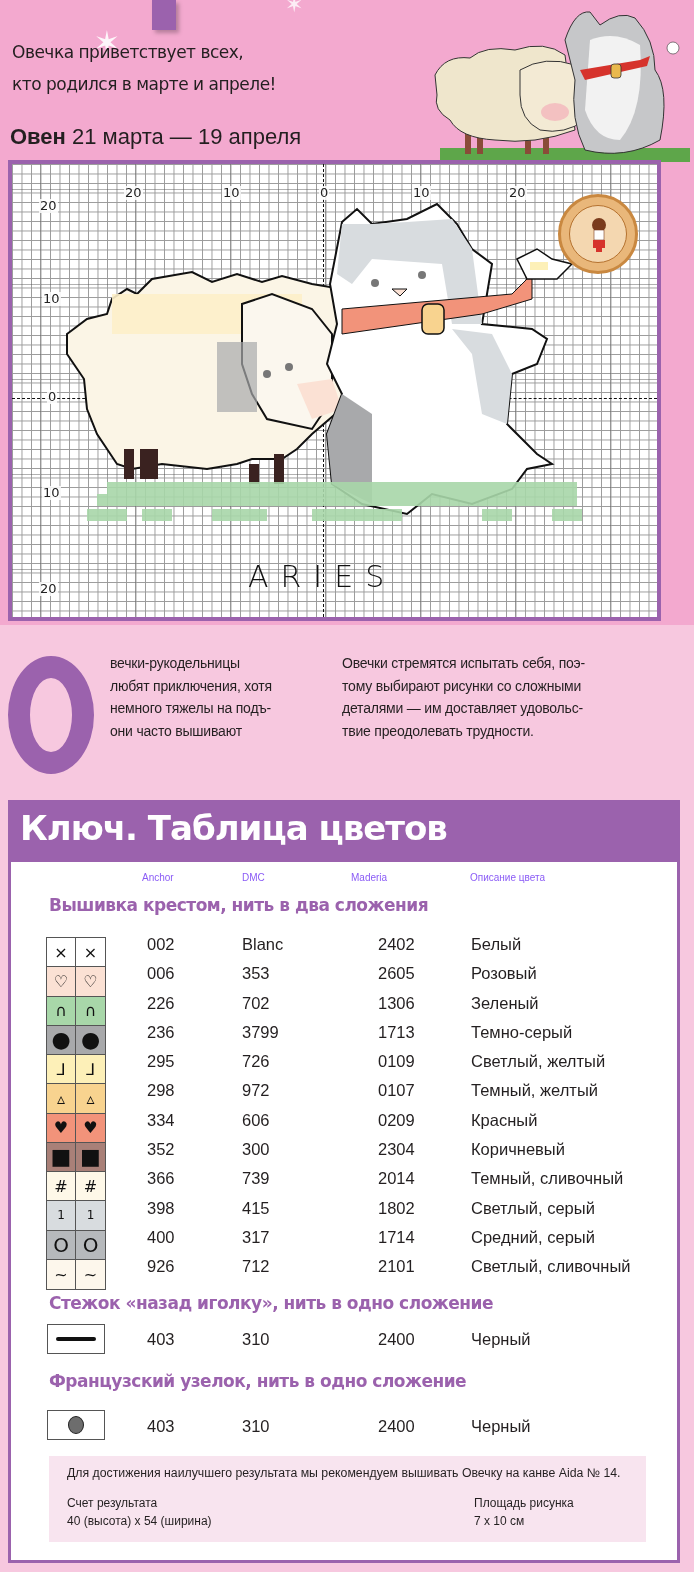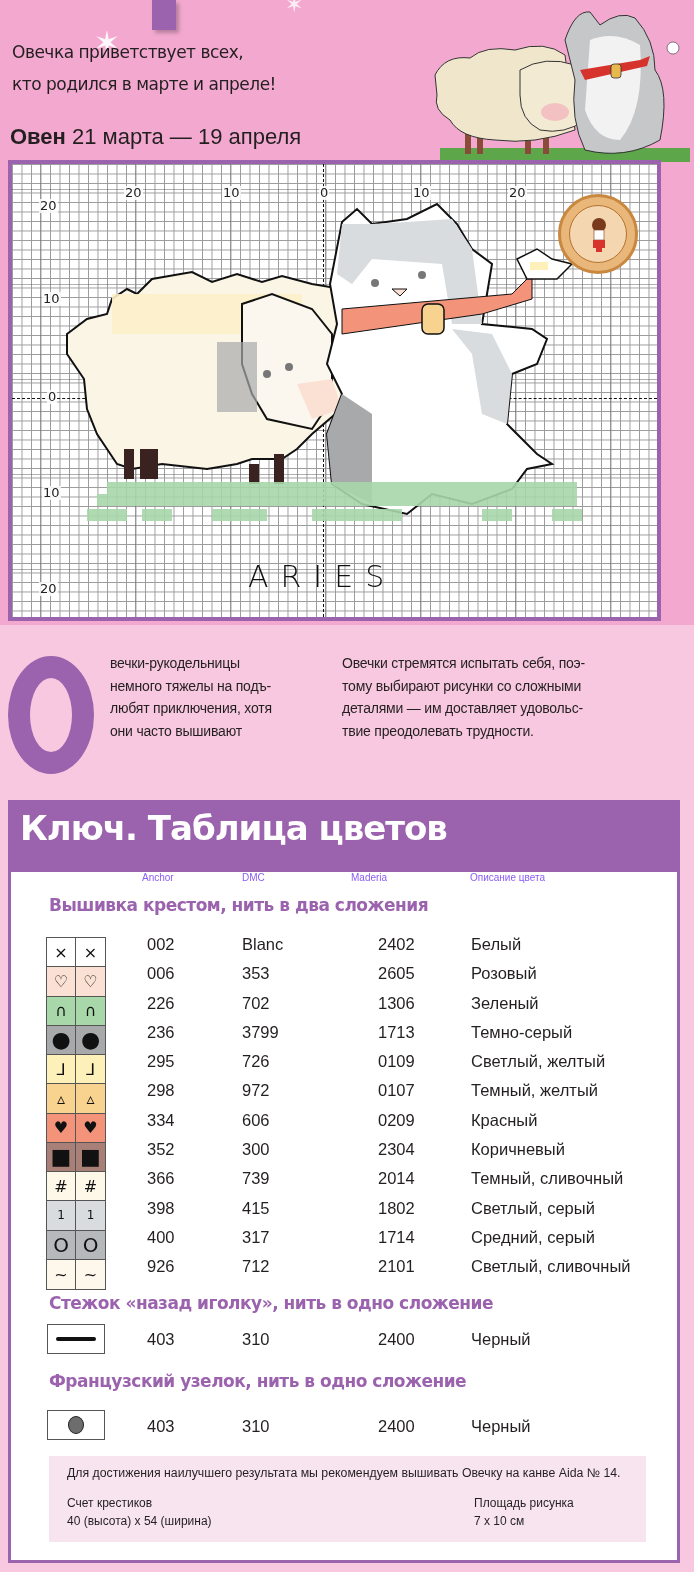--- a/index.html
+++ b/index.html
@@ -35,21 +35,21 @@
   .logo-inner { width: 58px; height: 58px; border-radius: 50%; background: #f4d7b0; border: 1px solid #b5722f; position: relative; }
   .logo-figure { position: absolute; left: 19px; top: 12px; width: 20px; height: 34px; }
 
   .intro { position: absolute; left: 0; top: 636px; width: 694px; height: 160px; }
   .drop-o { position: absolute; left: 8px; top: 20px; width: 86px; height: 118px; border: 22px solid #9b62ad; border-radius: 50%; }
   .intro-col { position: absolute; font-size: 14px; line-height: 22.5px; color: #231f20; font-family: "Liberation Sans", sans-serif; letter-spacing: -0.2px; }
   .intro-col1 { left: 110px; top: 16px; width: 220px; }
   .intro-col2 { left: 342px; top: 16px; width: 310px; }
 
   .key { position: absolute; left: 8px; top: 800px; width: 672px; height: 763px; border: 3px solid #9b62ad; border-top: none; background: #fff; }
-  .key-header { position: absolute; left: -3px; top: 0; width: 672px; height: 72px; background: #9b62ad; }
+  .key-header { position: absolute; left: -3px; top: 0; width: 672px; height: 62px; background: #9b62ad; }
   .key-title { position: absolute; left: 12px; top: 6px; font-size: 34px; line-height: 44px; color: #fff; font-weight: bold; font-family: "DejaVu Sans", sans-serif; letter-spacing: -1px; }
   .col-head { position: absolute; top: 72px; font-size: 10px; color: #8b5cf6; }
   .section-title { position: absolute; left: 38px; font-size: 17px; font-weight: bold; color: #9b62ad; font-family: "DejaVu Sans", sans-serif; letter-spacing: -0.5px; }
   .swatch-col { position: absolute; left: 35px; top: 137px; width: 60px; border: 1.5px solid #555; }
   .sw-row { display: flex; height: 29.25px; border-bottom: 1px solid #555; }
   .sw-row:last-child { border-bottom: none; }
   .sw-cell { width: 29px; height: 100%; display: flex; align-items: center; justify-content: center; font-size: 16px; color: #111; font-family: "DejaVu Sans", sans-serif; }
   .sw-cell:first-child { border-right: 1px solid #555; }
   .row { position: absolute; left: 0; height: 29.25px; width: 660px; font-size: 16.5px; line-height: 29.25px; }
   .row span { position: absolute; top: 0; }
@@ -179,22 +179,22 @@
         <rect x="7" y="30" width="6" height="4" fill="#d6332c"></rect>
       </svg>
     </div>
   </div>
 </div>
 
 <div class="intro">
   <div class="drop-o"></div>
   <div class="intro-col intro-col1">
     <div>вечки-рукодельницы</div>
+    <div>любят приключения, хотя</div>
     <div>немного тяжелы на подъ-</div>
-    <div>любят приключения, хотя</div>
     <div>они часто вышивают</div>
   </div>
   <div class="intro-col intro-col2">
     <div>Овечки стремятся испытать себя, поэ-</div>
     <div>тому выбирают рисунки со сложными</div>
     <div>деталями — им доставляет удовольс-</div>
     <div>твие преодолевать трудности.</div>
   </div>
 </div>
 
@@ -351,18 +351,18 @@
     </div>
   <div class="row" style="top:612px;">
       <span class="c-anchor">403</span>
       <span class="c-dmc">310</span>
       <span class="c-mad">2400</span>
       <span class="c-desc">Черный</span>
     </div>
 
   <div class="note">
     <div class="note-line">Для достижения наилучшего результата мы рекомендуем вышивать Овечку на канве Aida № 14.</div>
-    <div class="note-l1">Счет крестиков</div>
+    <div class="note-l1">Счет результата</div>
     <div class="note-l2">40 (высота) х 54 (ширина)</div>
     <div class="note-r1">Площадь рисунка</div>
     <div class="note-r2">7 х 10 см</div>
   </div>
 </div>
 
 </body></html>

